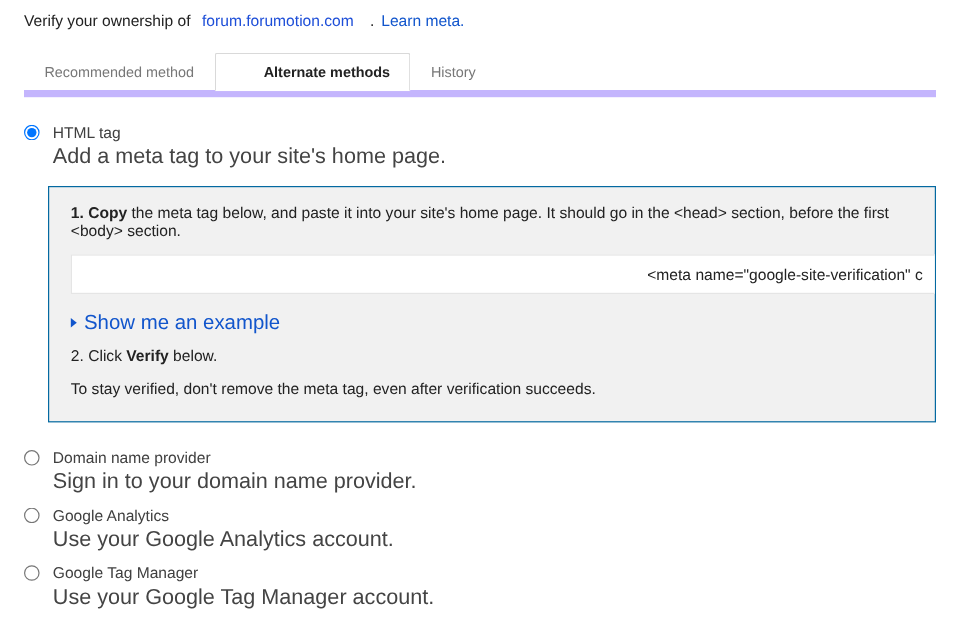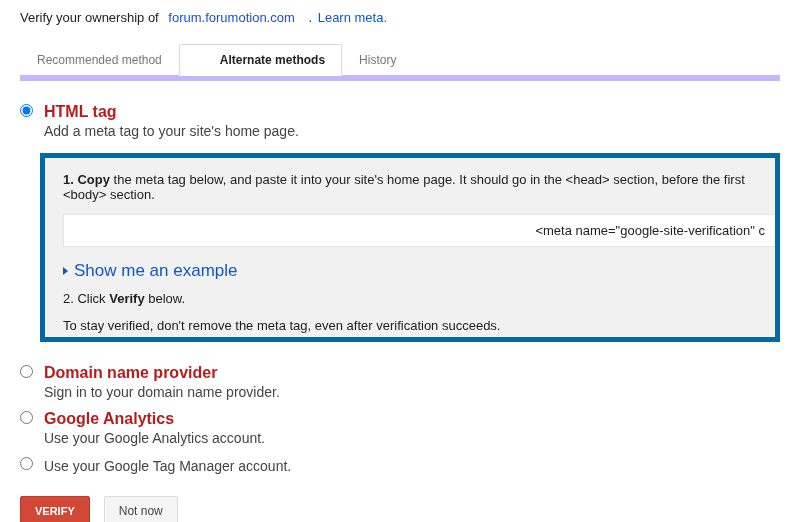--- a/index.html
+++ b/index.html
@@ -52,30 +52,30 @@
   .option-row {
     display: flex;
     align-items: flex-start;
     margin-bottom: 10px;
   }
   .option-row .radio-col {
     width: 24px;
     padding-top: 1px;
   }
   .option-row .option-body { flex: 1; }
-  .option-title { font-weight: bold; font-size: 16px; color: #b91c1c; }
-  .option-desc { font-size: 14px; color: #444; margin-top: 2px; }
+  .option-title { font-weight: normal; font-size: 13px; color: #404040; }
+  .option-desc { font-size: 18px; color: #444; margin-top: 2px; }
 
   input[type=radio] { margin: 0; }
 
   .instructions-box {
     background: #f1f1f1;
-    border: 5px solid #0369a1;
+    border: 1px solid #0369a1;
     margin: 14px 0 22px 20px;
-    padding: 14px 16px 4px 18px;
+    padding: 14px 16px 20px 18px;
     font-size: 13px;
     color: #222;
     overflow: hidden;
   }
   .instructions-box .step1 { margin-bottom: 12px; }
   .instructions-box .step1 b { font-weight: bold; }
   .meta-box {
     background: #fff;
     border: 1px solid #e5e5e5;
     padding: 8px 10px;
@@ -194,20 +194,21 @@
       <div class="option-title">Google Analytics</div>
       <div class="option-desc">Use your Google Analytics account.</div>
     </div>
   </div>
 
   <div class="option-row">
     <div class="radio-col">
       <input type="radio" name="method" style="">
     </div>
     <div class="option-body">
+      <div class="option-title">Google Tag Manager</div>
       <div class="option-desc">Use your Google Tag Manager account.</div>
     </div>
   </div>
 
   <div class="buttons">
     <button class="btn primary">VERIFY</button>
     <button class="btn secondary">Not now</button>
   </div>
 
 </div>

